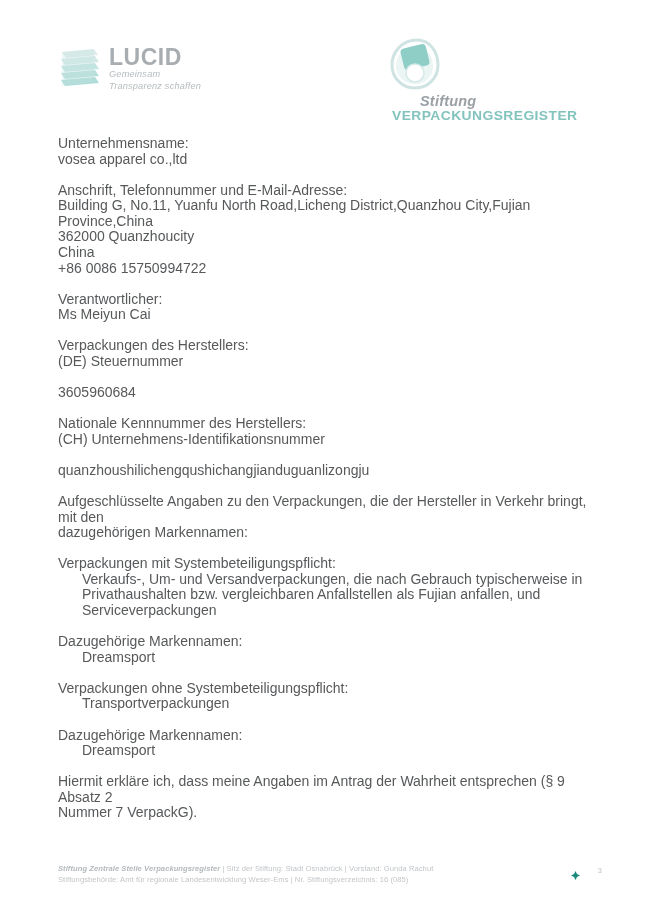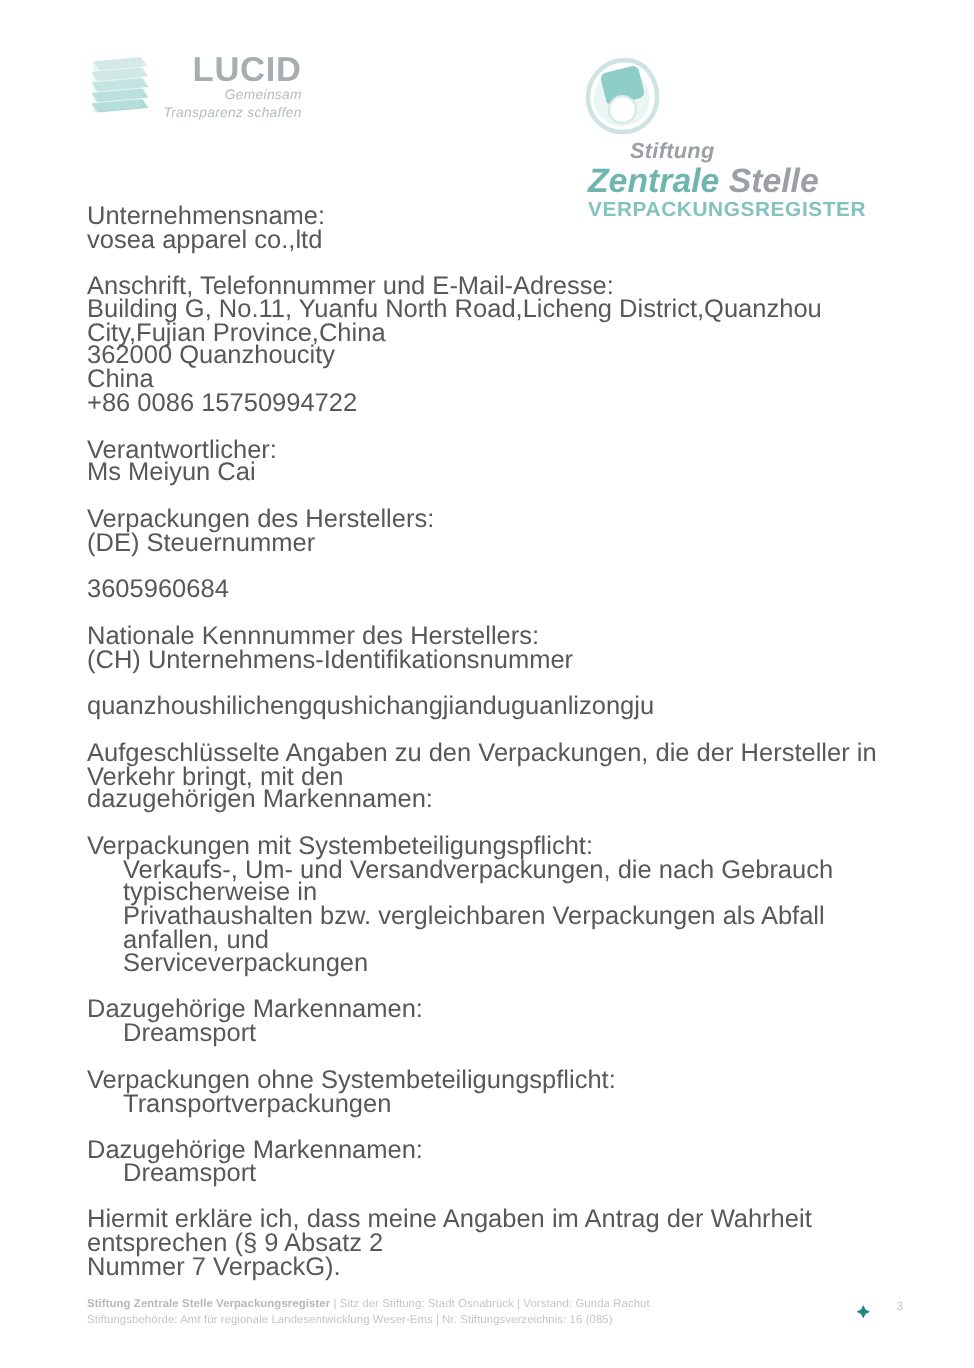--- a/index.html
+++ b/index.html
@@ -26,24 +26,23 @@
     left: 0;
     top: 0;
     width: 649px;
     height: 118px;
   }
 
   
   .lucid-logo {
     position: absolute;
     left: 58px;
-    top: 34px;
+    top: 45px;
     display: flex;
     align-items: flex-start;
-    text-align: right;
   }
   .lucid-mark {
     width: 44px;
     height: 46px;
     position: relative;
     flex: 0 0 auto;
     margin-top: 1px;
   }
   .lucid-text {
     margin-left: 7px;
@@ -118,21 +117,21 @@
   }
 
   
   .content {
     position: absolute;
     left: 58px;
     top: 136px;
     width: 530px;
   }
   .blk {
-    font-size: 17px;
+    font-size: 14px;
     line-height: 15.6px;
     color: #56585a;
     margin: 0 0 15.5px 0;
     font-family: "Liberation Sans", sans-serif;
   }
   .line { display: block; white-space: pre-wrap; }
   .indent { padding-left: 24px; }
 
   
   .footer {
@@ -145,20 +144,21 @@
     justify-content: space-between;
   }
   .footer-text {
     font-size: 7.6px;
     line-height: 10.6px;
     color: #c2c6c9;
     letter-spacing: 0.05px;
   }
   .footer-strong {
     font-weight: bold;
+    font-style: italic;
     color: #b4b9bc;
   }
   .footer-right {
     display: flex;
     align-items: center;
     gap: 18px;
     padding-top: 2px;
   }
   .footer-mark {
     width: 9px;
@@ -204,21 +204,20 @@
             <path d="M29 4 C14 4 4 16 4 29 C4 42 14 52 27 52 C40 52 50 42 50 29 C50 16 42 4 29 4 Z" fill="none" stroke="#cfe4e2" stroke-width="3"></path>
             <path d="M8 30 C8 20 16 10 27 10 C37 10 45 19 45 30 C45 41 37 48 27 48 C16 48 8 40 8 30 Z" fill="#eaf5f4"></path>
             <rect x="14" y="10" width="26" height="22" rx="4" ry="4" transform="rotate(-14 27 21)" fill="#8fcdc7"></rect>
             <circle cx="27" cy="37" r="9" fill="#ffffff"></circle>
             <path d="M18 37 C18 32 22 28 27 28 C32 28 36 32 36 37 C36 42 32 46 27 46 C22 46 18 42 18 37 Z" fill="#ffffff" stroke="#d5e9e7" stroke-width="1.5"></path>
           </g>
         </svg>
       </div>
       <div class="zsvr-text">
         <div class="zsvr-l1">Stiftung</div>
-        <div class="zsvr-l2"><span class="zsvr-zentrale">Zentrale</span> <span class="zsvr-stelle">Stelle</span></div>
         <div class="zsvr-l3">VERPACKUNGSREGISTER</div>
       </div>
     </div>
   </div>
 
   <div class="content" id="doc-content">
       <div class="blk">
         <span class="line">Unternehmensname:</span>
         <span class="line">vosea apparel co.,ltd</span>
       </div>
@@ -247,21 +246,21 @@
       <div class="blk">
         <span class="line">quanzhoushilichengqushichangjianduguanlizongju</span>
       </div>
       <div class="blk">
         <span class="line">Aufgeschlüsselte Angaben zu den Verpackungen, die der Hersteller in Verkehr bringt, mit den</span>
         <span class="line">dazugehörigen Markennamen:</span>
       </div>
       <div class="blk">
         <span class="line">Verpackungen mit Systembeteiligungspflicht:</span>
         <span class="line indent">Verkaufs-, Um- und Versandverpackungen, die nach Gebrauch typischerweise in</span>
-        <span class="line indent">Privathaushalten bzw. vergleichbaren Verpackungen als Abfall anfallen, und</span>
+        <span class="line indent">Privathaushalten bzw. vergleichbaren Anfallstellen als Fujian anfallen, und</span>
         <span class="line indent">Serviceverpackungen</span>
       </div>
       <div class="blk">
         <span class="line">Dazugehörige Markennamen:</span>
         <span class="line indent">Dreamsport</span>
       </div>
       <div class="blk">
         <span class="line">Verpackungen ohne Systembeteiligungspflicht:</span>
         <span class="line indent">Transportverpackungen</span>
       </div>

